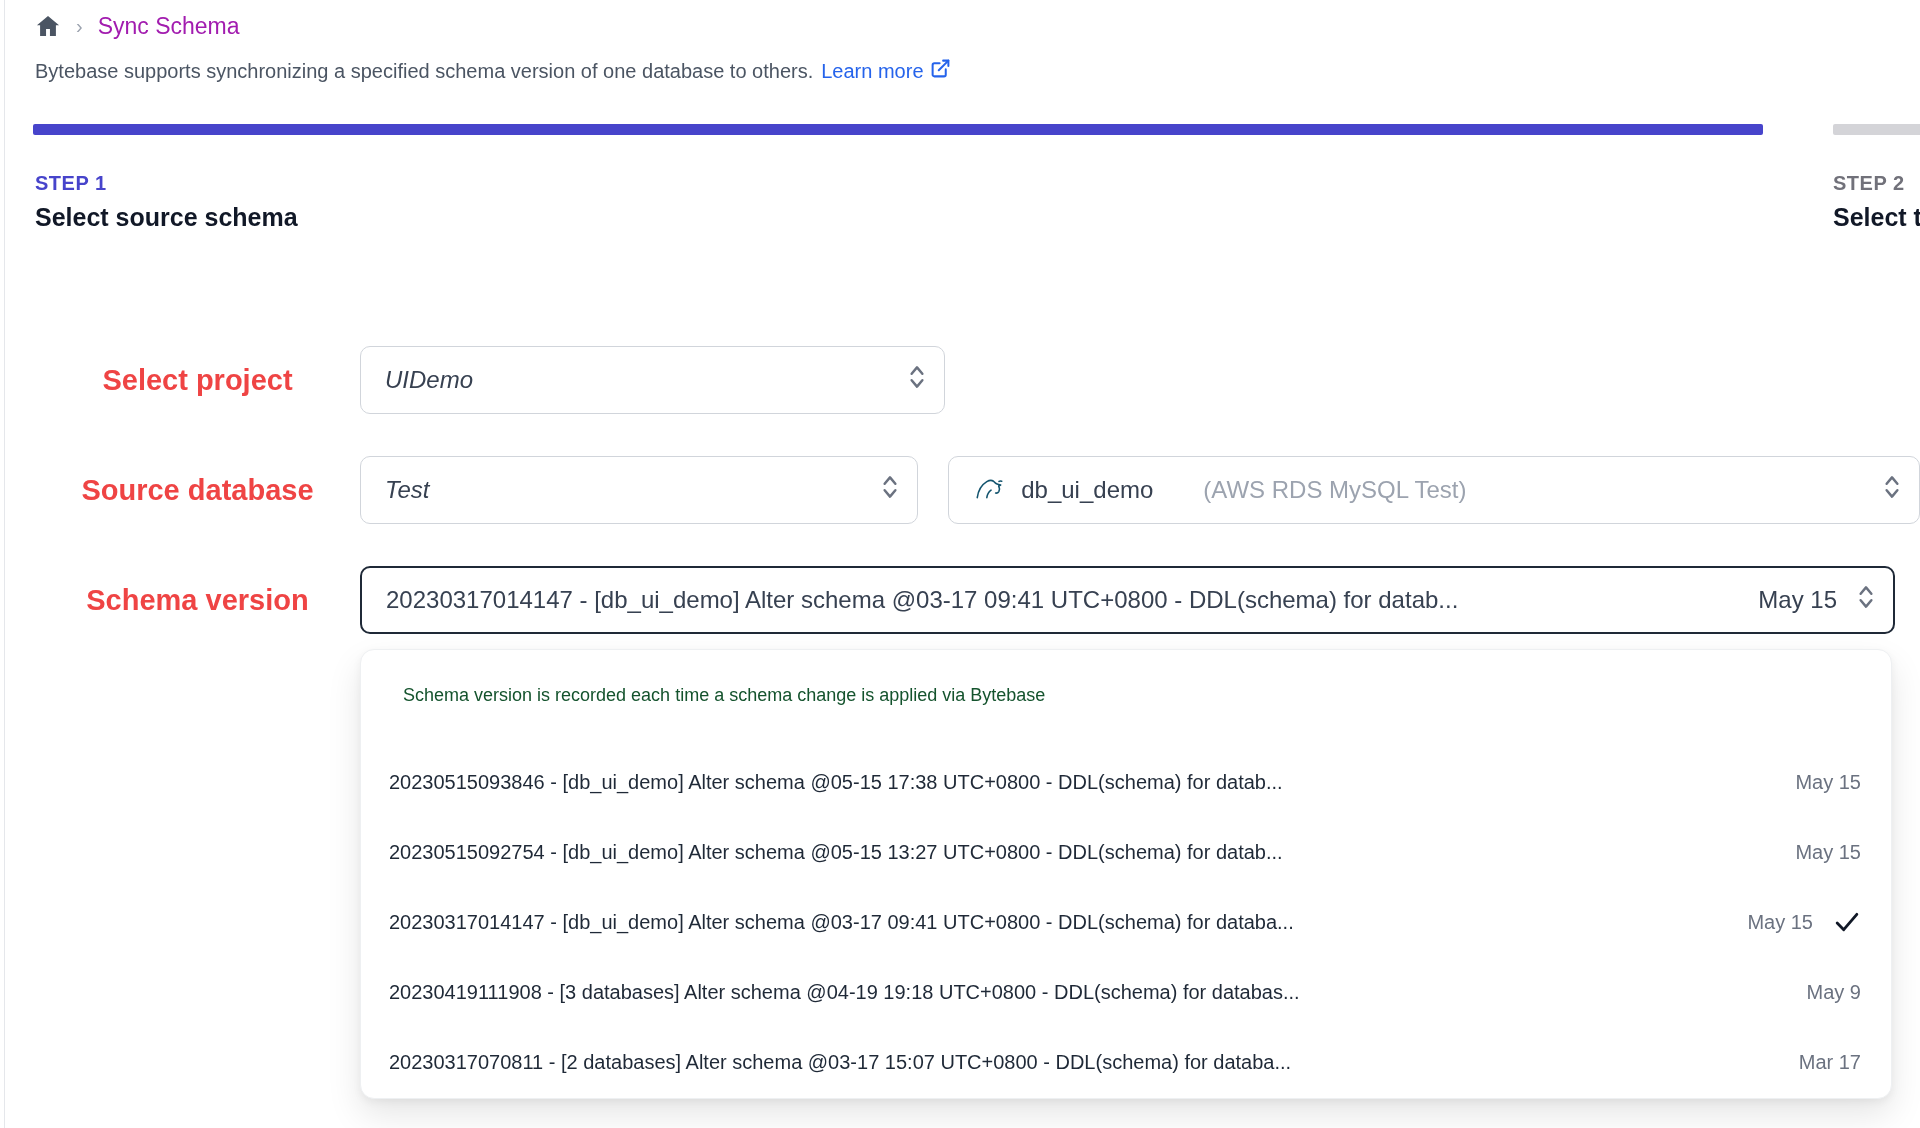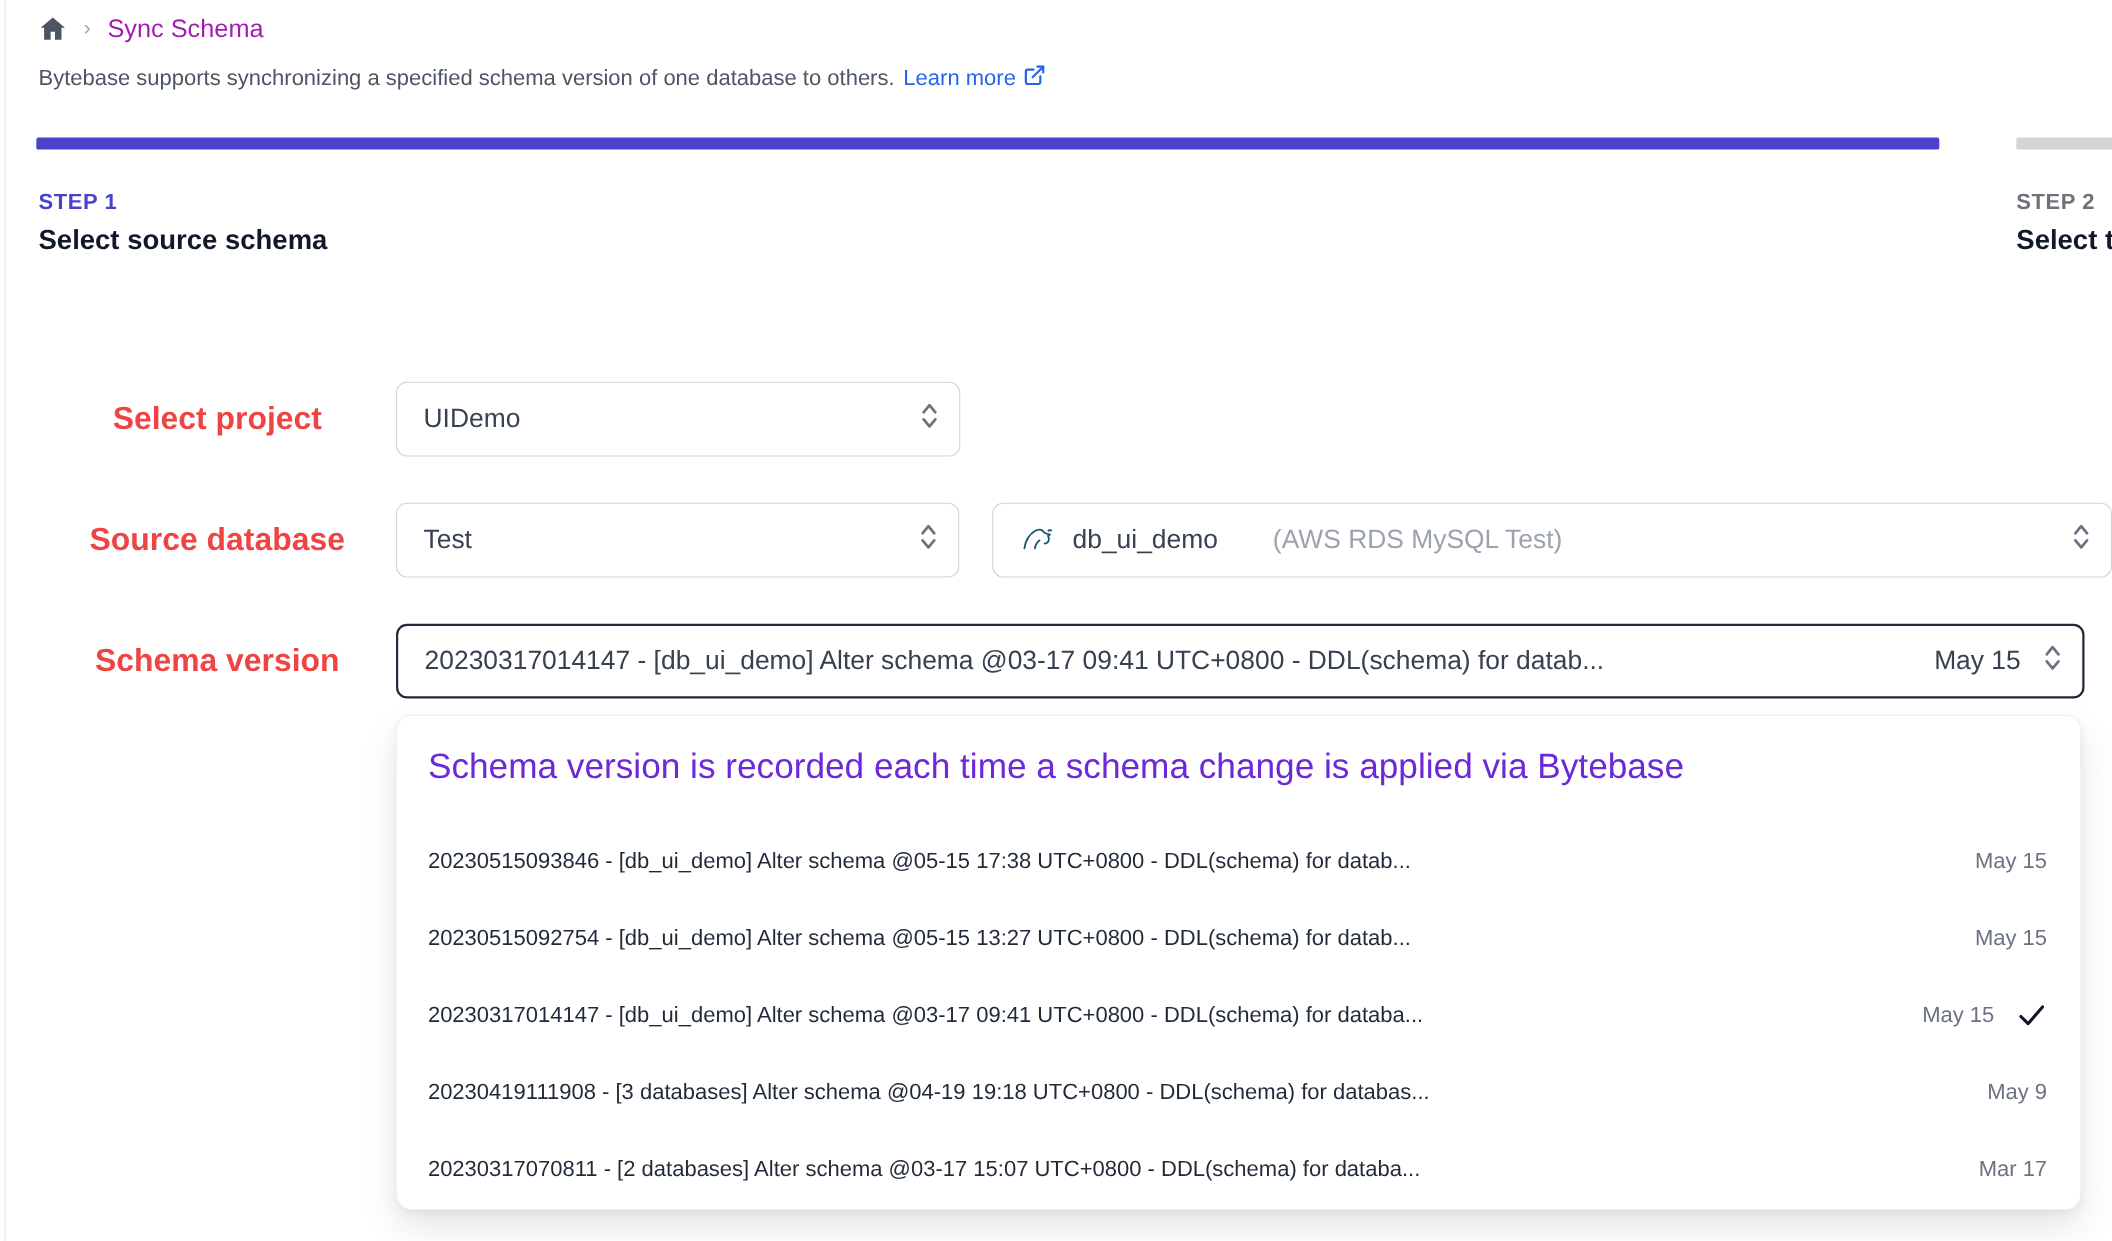--- a/index.html
+++ b/index.html
@@ -34,36 +34,36 @@
 
   
   .form { margin-top:104px; }
   .form-row { display:flex; align-items:center; margin-bottom:42px; }
   .form-row.schema { margin-bottom:0; }
   .form-label { width:325px; font-size:29px; font-weight:600; color:#ef4444; flex:none;text-align:center; }
 
   .select { height:68px; background:#fff; border:1.5px solid #d1d5db; border-radius:10px;
     display:flex; align-items:center; padding:0 16px 0 24px; font-size:24px; color:#374151; cursor:pointer; }
   .select .sel-text { flex:1 1 auto; white-space:nowrap; overflow:hidden; }
-  .select-sm { width:513px; }
+  .select-sm { width:585px;font-style:italic; }
   .db-combo { width:1020px; margin-left:30px; gap:14px; }
   .db-name { color:#374151; font-weight:500; white-space:nowrap; }
   .db-detail { color:#9ca3af; white-space:nowrap;margin-left:36px; }
   .selector-icon { flex:none; margin-left:auto; }
 
   .select-schema { width:1535px; border:2.5px solid #1f2937; }
   .select-schema .sel-text { color:#374151; }
   .sel-date { flex:none; color:#374151; margin:0 18px 0 10px; white-space:nowrap; }
 
   
   .dropdown { margin-left:325px; margin-top:15px; width:1532px; background:#fff;
     border:1px solid #eef0f2; border-radius:14px; padding:16px 0 24px;
     box-shadow:0 16px 34px rgba(0,0,0,.10), 0 3px 8px rgba(0,0,0,.05); }
-  .dd-note { height:58px; display:flex; align-items:center; padding:0 28px;
-    font-size:32px; color:#6d28d9; }
+  .dd-note { height:58px; display:flex; align-items:center; padding:0 42px;
+    font-size:18px; color:#14532d; }
   .dd-option { height:70px; display:flex; align-items:flex-end; padding:0 30px 0 28px;
     font-size:20px; color:#1f2937; cursor:pointer; }
   .dd-text { flex:1 1 auto; white-space:nowrap; overflow:hidden; }
   .dd-date { flex:none; color:#6b7280; margin-left:16px; text-align:right; min-width:76px; }
   .dd-check { flex:none; width:48px; display:flex; justify-content:flex-end; align-items:center; }
 </style>
 </head>
 <body>
 
 <div class="edge-line"></div>

